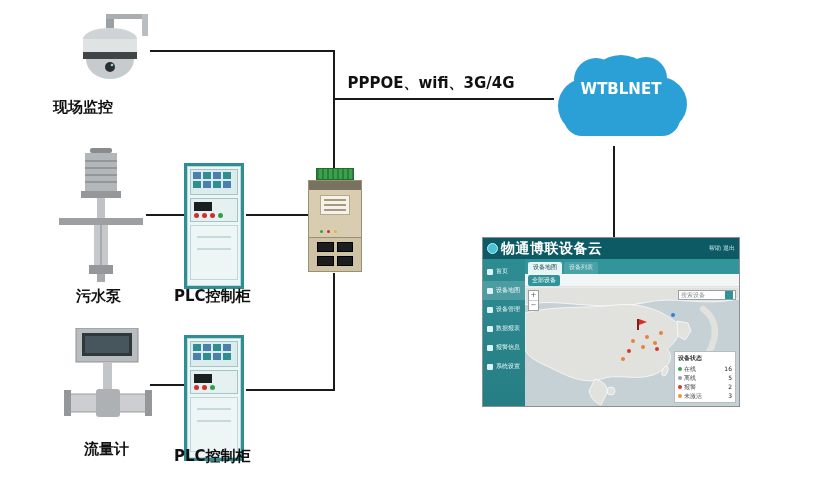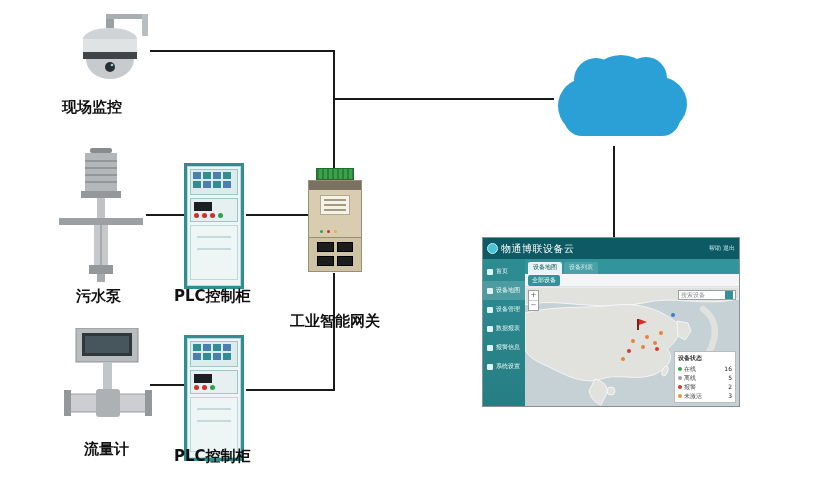--- a/index.html
+++ b/index.html
@@ -47,21 +47,21 @@
   .led.g { background:#2fa04a; } .led.r { background:#d03028; } .led.y { background:#e8b23a; }
   .gw-ports { height:34px; background:#cfc3a6; border:1px solid #9a8f73; border-top:none;
               display:grid; grid-template-columns:1fr 1fr; gap:3px; padding:4px 8px; }
   .port { background:#1d1d1d; border:1px solid #000; height:10px; }
 
   
   .platform { position:absolute; left:482px; top:237px; width:258px; height:170px;
               background:#fff; border:1px solid #8a8f93; font-family:"DejaVu Sans","Liberation Sans",sans-serif; }
   .pf-header { height:21px; background:#0d5a64; display:flex; align-items:center; gap:3px; padding:0 4px; }
   .pf-logo { width:11px; height:11px; border-radius:50%; background:#49c2d4; border:1px solid #bfeef4; }
-  .pf-title { color:#fff; font-size:10px; font-weight:normal; letter-spacing:.5px; }
+  .pf-title { color:#fff; font-size:14px; font-weight:bold; letter-spacing:.5px; }
   .pf-right { margin-left:auto; color:#bfe3e8; font-size:6px; }
   .pf-body { display:flex; height:147px; }
   .pf-sidebar { width:42px; background:linear-gradient(#2d8c92,#267e84); padding-top:3px; }
   .pf-side-item { height:19px; display:flex; align-items:center; gap:3px; padding:0 4px; }
   .pf-side-item.active { background:rgba(255,255,255,.16); }
   .pf-side-icon { width:6px; height:6px; background:#dff3f4; border-radius:1px; flex:0 0 auto; }
   .pf-side-label { font-size:6px; color:#eef8f9; white-space:nowrap; }
   .pf-main { flex:1; display:flex; flex-direction:column; }
   .pf-tabs { height:15px; background:#31959b; display:flex; gap:2px; padding:3px 3px 0; }
   .pf-tab { font-size:6px; padding:1px 5px; color:#d7edee; background:rgba(255,255,255,.12); border-radius:2px 2px 0 0; }
@@ -232,28 +232,29 @@
         <circle cx="50" cy="62" r="28"></circle>
         <circle cx="85" cy="45" r="34"></circle>
         <circle cx="124" cy="60" r="27"></circle>
         <circle cx="60" cy="36" r="22"></circle>
         <circle cx="110" cy="34" r="21"></circle>
         <rect x="28" y="56" width="116" height="36" rx="18"></rect>
       </g>
     </svg>
   </div>
   <div class="cloud-text">
-  </div>
-
-  <div class="label" style="left:62px; top:98px;">现场监控</div>
+    <div>WTBLNET</div>
+  </div>
+
+  <div class="label" style="left:53px; top:98px;">现场监控</div>
   <div class="label" style="left:76px; top:287px;">污水泵</div>
   <div class="label" style="left:174px; top:287px;">PLC控制柜</div>
   <div class="label" style="left:84px; top:440px;">流量计</div>
   <div class="label" style="left:174px; top:447px;">PLC控制柜</div>
-  <div class="label" style="left:290px; top:312px;">工业智能网关</div>
+  <div class="label center" style="left:336px; top:74px; width:190px;">PPPOE、wifi、3G/4G</div>
 
   <div class="platform">
     <div class="pf-header">
       <span class="pf-logo"></span>
       <span class="pf-title">物通博联设备云</span>
       <span class="pf-right">帮助  退出</span>
     </div>
     <div class="pf-body">
       <div class="pf-sidebar">
         <div class="pf-side-item">

